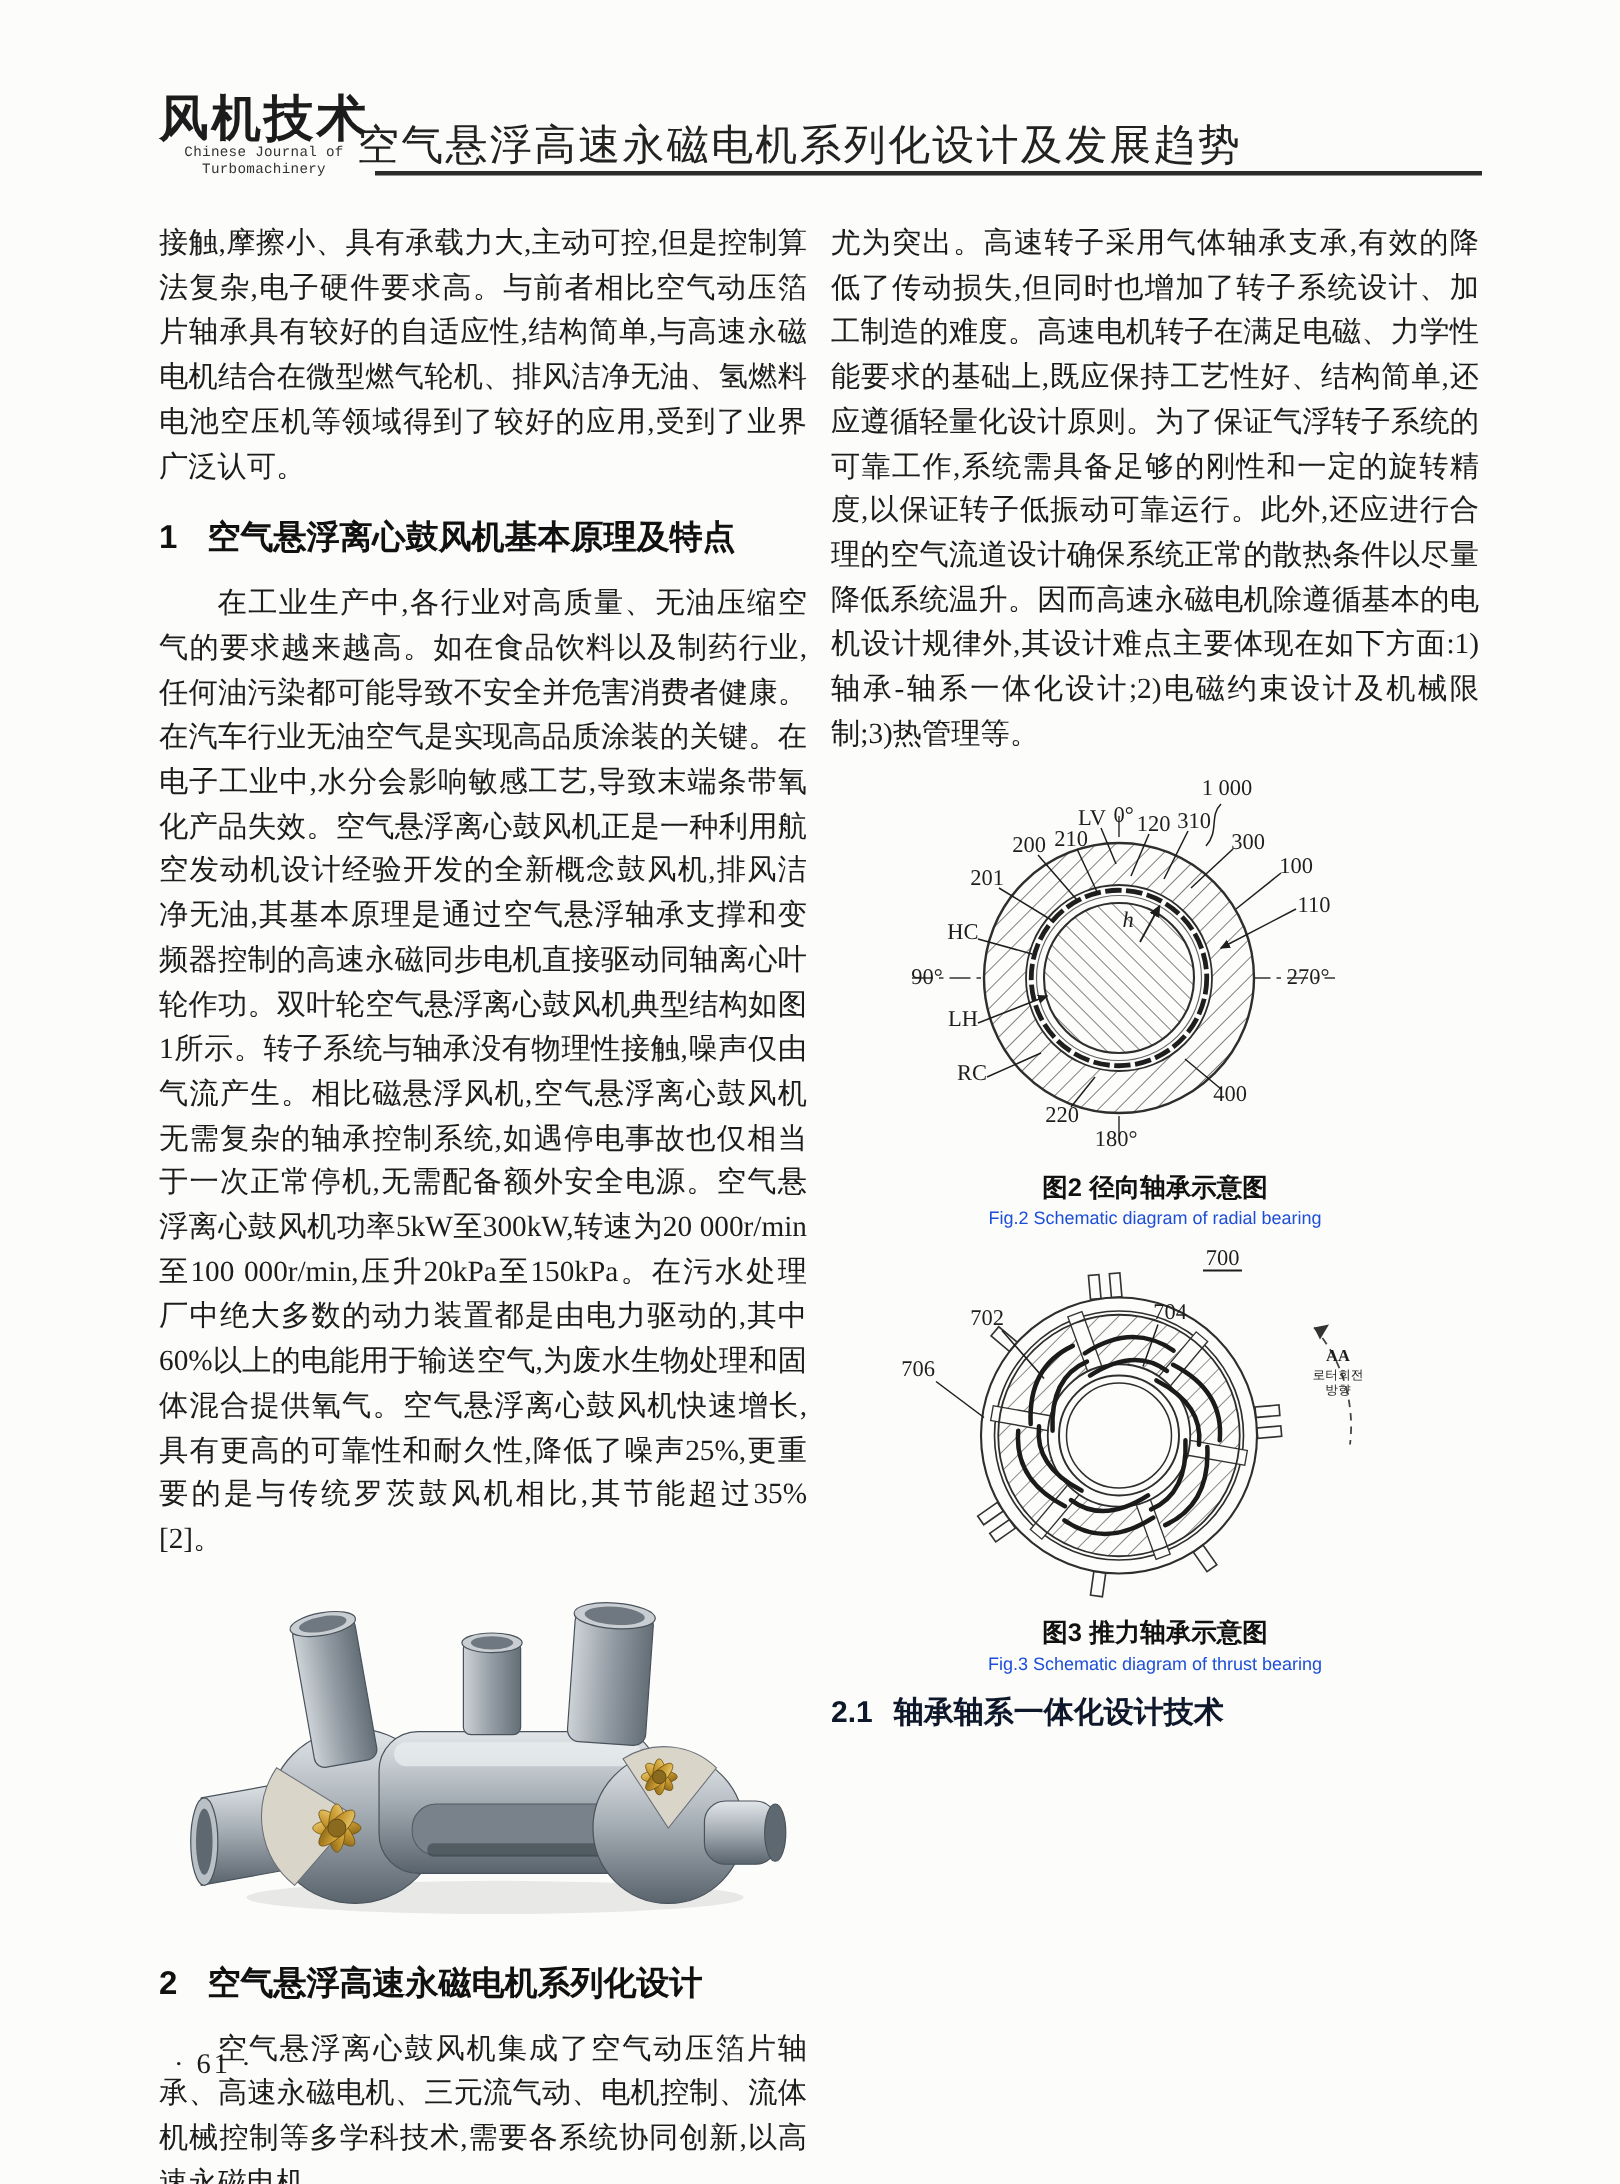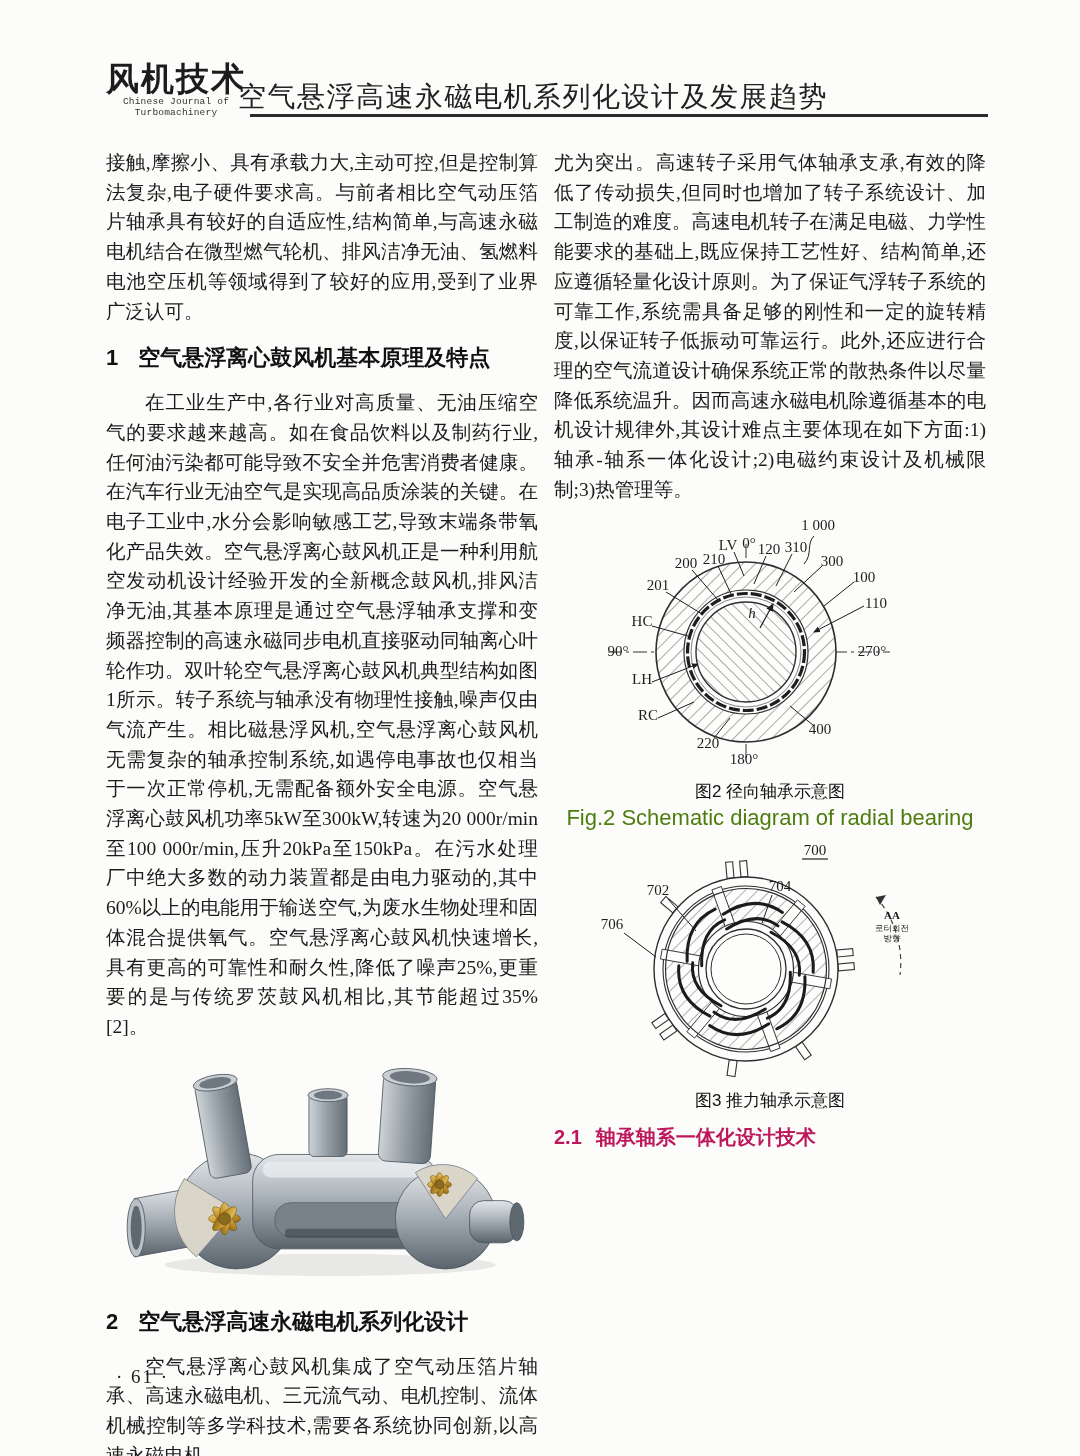--- a/index.html
+++ b/index.html
@@ -18,26 +18,26 @@
   
   .col{position:absolute;top:148px;width:432px;}
   .col-left{left:106px;}
   .col-right{left:554px;}
   .body-text{font-size:19.5px;line-height:29.7px;text-align:justify;margin:0;text-indent:2em;}
   .no-indent{text-indent:0;}
   .section-heading{font-family:"Liberation Sans", sans-serif;font-weight:bold;font-size:22px;
     margin:17px 0 15px;display:flex;align-items:baseline;color:#111;}
   .section-heading .num{margin-right:20px;}
   .sub-heading{font-family:"Liberation Sans", sans-serif;font-weight:bold;font-size:20px;
-    margin:12px 0 8px;display:flex;align-items:baseline;color:#be185d;}
+    margin:12px 0 8px;display:flex;align-items:baseline;color:#0f172a;}
   .sub-heading .num{margin-right:14px;}
   figure{margin:0;}
   .fig-svg{display:block;}
-  .cap-cn{font-family:"Liberation Sans", sans-serif;font-weight:normal;font-size:17px;text-align:center;margin-top:4px;color:#111;}
-  .cap-en{font-family:"Liberation Sans", sans-serif;font-size:22px;text-align:center;margin-top:2px;color:#4d7c0f;}
+  .cap-cn{font-family:"Liberation Sans", sans-serif;font-weight:bold;font-size:17px;text-align:center;margin-top:4px;color:#111;}
+  .cap-en{font-family:"Liberation Sans", sans-serif;font-size:12px;text-align:center;margin-top:2px;color:#1d4ed8;}
   .page-number{position:absolute;left:116px;top:1366px;font-size:19px;letter-spacing:2px;}
   svg text{font-family:"Liberation Serif", serif;fill:#1d1d1d;}
   .fig-label{font-size:15px;}
   .fig-label-small{font-size:8.5px;}
   .fig-label-bold{font-size:11px;font-weight:bold;}
 </style>
 </head>
 <body>
 
 <div class="page">
@@ -330,20 +330,21 @@
         <text class="fig-label" x="259" y="18" text-anchor="middle">700</text>
         <text class="fig-label" x="224" y="54" text-anchor="middle">704</text>
         <text class="fig-label" x="102" y="58" text-anchor="middle">702</text>
         <text class="fig-label" x="56" y="92" text-anchor="middle">706</text>
         <text class="fig-label-bold" x="336" y="82" text-anchor="middle">AA</text>
         <text class="fig-label-small" x="336" y="94" text-anchor="middle">로터회전</text>
         <text class="fig-label-small" x="336" y="104" text-anchor="middle">방향</text>
       </svg>
       <figcaption>
         <div class="cap-cn">图3  推力轴承示意图</div>
+        <div class="cap-en">Fig.3  Schematic diagram of thrust bearing</div>
       </figcaption>
     </figure>
 
     <h3 class="sub-heading">
       <span class="num">2.1</span>
       <span>轴承轴系一体化设计技术</span>
     </h3>
 
   </div>
 

